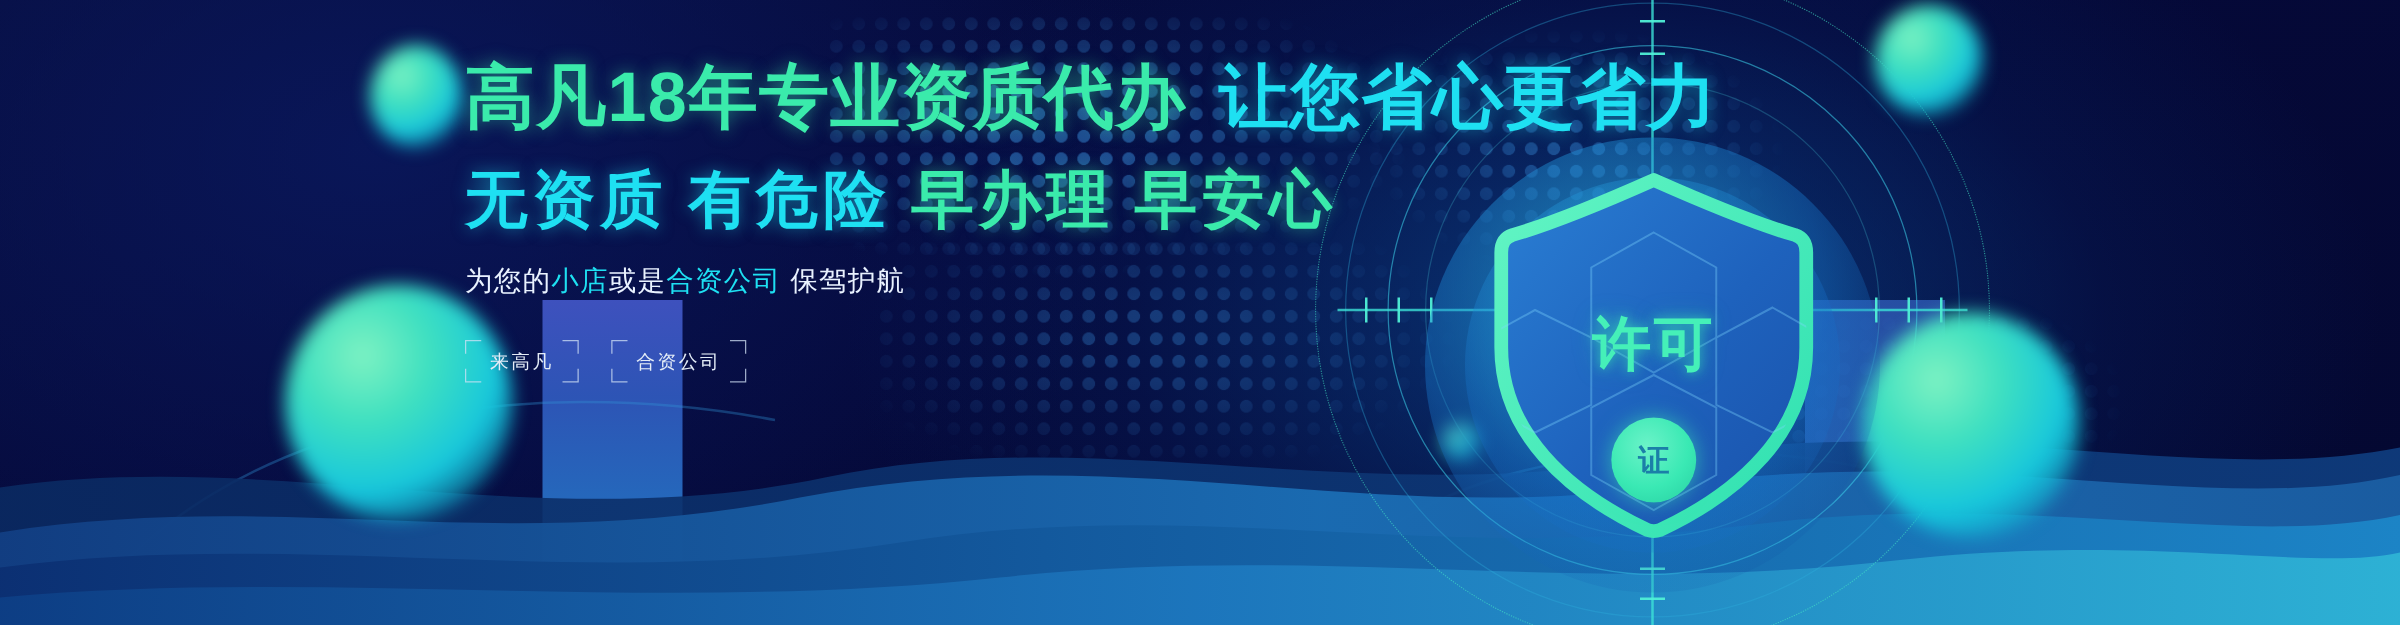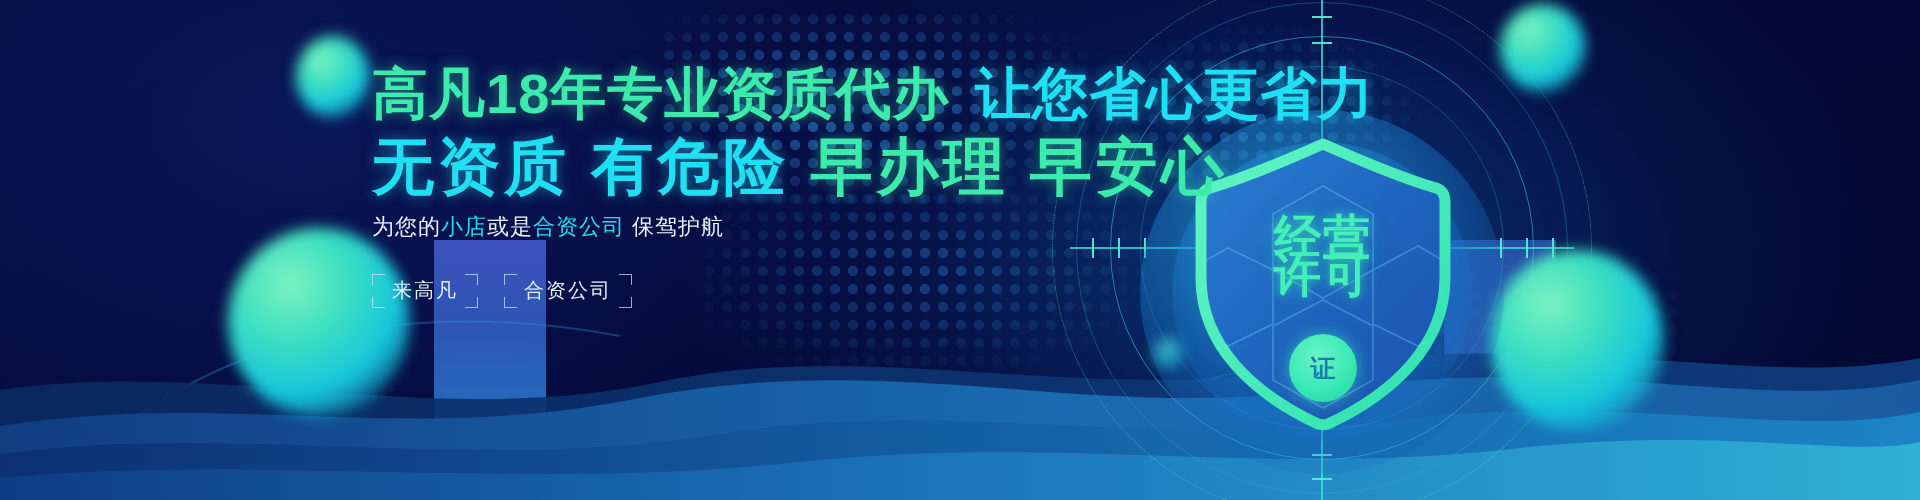--- a/index.html
+++ b/index.html
@@ -85,47 +85,47 @@
     background:radial-gradient(circle at 42% 34%, #6bf3c8 0%, #3ae9b4 55%, #27cfa2 100%);
     display:flex; align-items:center; justify-content:center;
     box-shadow:0 0 16px rgba(60,240,180,0.55);
   }
   #shield-badge-label { font-size:25px; font-weight:bold; color:#1b7fa8; letter-spacing:0; }
 
   
   #art-layer { position:absolute; left:0; bottom:0; width:1920px; height:260px; pointer-events:none; }
 
   
-  #copy { position:absolute; left:372px; top:64px; width:830px; }
+  #copy { position:absolute; left:372px; top:48px; width:830px; }
 
   #headline-1 {
     font-size:56px; font-weight:bold; line-height:1.08; white-space:nowrap;
     letter-spacing:1px;
   }
   #headline-1 .g { color:#3aebab; text-shadow:0 0 14px rgba(58,235,171,0.5); }
   #headline-1 .c { color:#1ee0f2; text-shadow:0 0 14px rgba(30,224,242,0.5); }
   #hl1-gap { display:inline-block; width:26px; }
 
   #headline-2 {
-    margin-top:9px; font-size:62px; font-weight:bold; line-height:1.1;
-    letter-spacing:4px; white-space:nowrap;
+    margin-top:25px; font-size:50px; font-weight:bold; line-height:1.1;
+    letter-spacing:4px; white-space:nowrap;font-family:Liberation Serif, serif;
   }
   #headline-2 .c { color:#1ee0f2; text-shadow:0 0 13px rgba(30,224,242,0.5); }
   #headline-2 .g { color:#3aebab; text-shadow:0 0 13px rgba(58,235,171,0.5); }
 
   #subtitle {
-    margin-top:10px; font-size:22px; color:#e9f2ff; letter-spacing:1px; white-space:nowrap;
+    margin-top:22px; font-size:22px; color:#e9f2ff; letter-spacing:1px; white-space:nowrap;
   }
   #subtitle .hi { color:#1ee0f2; }
 
   #btn-row { margin-top:32px; display:flex; gap:26px; }
   .cta-btn {
     position:relative; height:34px; padding:0 20px;
     display:flex; align-items:center; justify-content:flex-start;
-    font-size:20px; color:#e3ecf7; letter-spacing:2px; white-space:nowrap;
+    font-size:15px; color:#e3ecf7; letter-spacing:2px; white-space:nowrap;
     background:transparent; cursor:pointer;
   }
   .cta-btn span.corner { position:absolute; width:13px; height:11px; }
   .cta-btn .tl { left:0;  top:0;    border-left:1.4px solid rgba(210,225,245,0.75); border-top:1.4px solid rgba(210,225,245,0.75); }
   .cta-btn .tr { right:0; top:0;    border-right:1.4px solid rgba(210,225,245,0.75); border-top:1.4px solid rgba(210,225,245,0.75); }
   .cta-btn .bl { left:0;  bottom:0; border-left:1.4px solid rgba(210,225,245,0.75); border-bottom:1.4px solid rgba(210,225,245,0.75); }
   .cta-btn .br { right:0; bottom:0; border-right:1.4px solid rgba(210,225,245,0.75); border-bottom:1.4px solid rgba(210,225,245,0.75); }
   .cta-btn::before {
     content:""; position:absolute; left:0; top:50%; width:100%; height:1px;
     background:linear-gradient(90deg, rgba(200,220,245,0.5) 0 10%, rgba(200,220,245,0) 10% 90%, rgba(200,220,245,0.5) 90% 100%);
@@ -240,21 +240,20 @@
         <polygon points="155,58 205,86 205,142 155,170 105,142 105,86"></polygon>
         <polygon points="60,120 105,142 105,196 60,218 20,196 20,142"></polygon>
         <polygon points="250,118 292,142 292,196 250,218 205,196 205,142"></polygon>
         <polygon points="155,172 205,198 205,252 155,280 105,252 105,198"></polygon>
       </g>
       <clipPath id="clipShield">
           <use href="#shieldPath"></use>
         </clipPath>
     </svg>
 
-    <div class="shield-text" id="shield-line-1">经营</div>
     <div class="shield-text" id="shield-line-2">许可</div>
     <div id="shield-badge">
       <span id="shield-badge-label">证</span>
     </div>
   </div>
 
   <div id="copy">
 
     <div id="headline-1">
       <span class="g">高凡18年专业资质代办</span><span id="hl1-gap"></span><span class="c">让您省心更省力</span>

